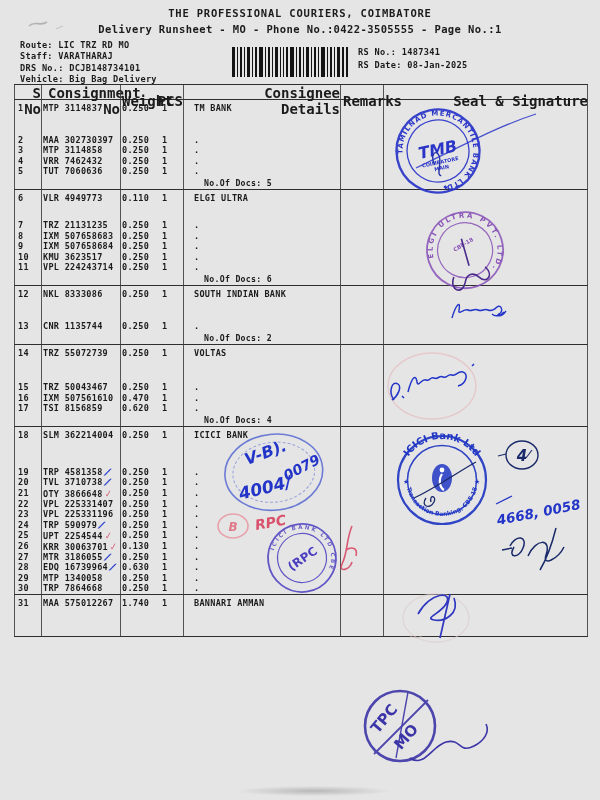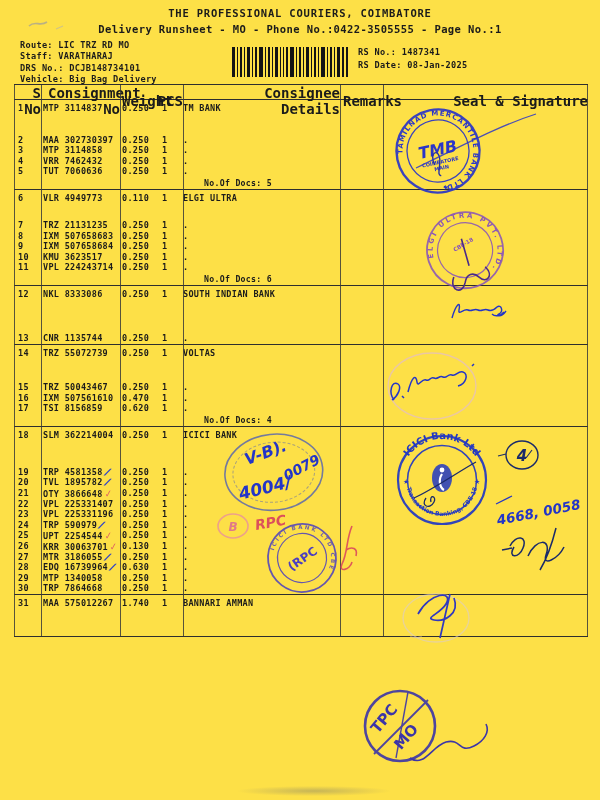--- a/index.html
+++ b/index.html
@@ -1,16 +1,16 @@
 <!DOCTYPE html>
 <html><head>
 <meta charset="utf-8">
 <style>
   html,body{margin:0;padding:0;background:#888;}
-  #page{position:relative;width:600px;height:800px;background:#fde047;margin:0 auto;overflow:hidden;
+  #page{position:relative;width:600px;height:800px;background:#e5e5e5;margin:0 auto;overflow:hidden;
         font-family:"DejaVu Sans Mono","Liberation Mono",monospace;font-weight:bold;color:#1b1b1b;}
   .abs{position:absolute;}
   
   #doc-title{top:7px;left:0;width:100%;text-align:center;font-size:10.5px;letter-spacing:.8px;}
   #doc-subtitle{top:23px;left:0;width:100%;text-align:center;font-size:10.5px;letter-spacing:.4px;}
   #meta-left{top:40px;left:20px;font-size:8.6px;line-height:11.4px;letter-spacing:.3px;}
   #rs-block{top:46px;left:358px;font-size:8.6px;line-height:13px;letter-spacing:.3px;}
   #barcode{top:47px;left:232px;}
   
   #runsheet-table{top:84px;left:14px;width:574px;height:551px;border-top:1px solid #2e2e2e;border-bottom:1px solid #2e2e2e;}
@@ -18,21 +18,21 @@
   #thead{display:grid;grid-template-columns:27px 79px 35px 28px 157px 43px 205px;height:14px;
          align-items:center;border-bottom:1px solid #2e2e2e;font-size:14px;text-align:right;}
   .section{position:relative;display:flex;flex-direction:column;border-bottom:1px solid #2e2e2e;box-sizing:border-box;}
   .spacer{flex:1;}
   .trow{display:grid;grid-template-columns:27px 79px 35px 28px 157px 43px 205px;height:10.6px;line-height:10.6px;font-size:8.5px;letter-spacing:.3px;white-space:nowrap;}
   .trow.first{margin-top:3px;}
   .c-sno{padding-left:4px;}
   .c-cn{padding-left:2px;}
   .c-wt{padding-left:2px;}
   .c-pcs{padding-left:7px;}
-  .c-det{padding-left:0;}
+  .c-det{padding-left:11px;}
   .h-sno{padding-left:3px;}.h-cn{padding-left:7px;}.h-wt{padding-left:2px;}.h-pcs{padding-left:2px;}
   .h-det{padding-left:19px;}.h-rem{padding-left:3px;}.h-seal{padding-left:18px;}
   .docs-row{position:relative;height:12px;font-size:8.2px;}
   .docs-text{position:absolute;left:190px;bottom:1px;letter-spacing:.3px;}
   .mark{display:inline-block;margin-left:2px;font-weight:bold;line-height:1;}
   .mark.blue-slash{color:#2b40cc;transform:rotate(6deg) scaleX(1.7);font-size:9px;}
   .mark.red-check{color:#d84a66;font-size:11px;transform:rotate(-8deg);opacity:.8;}
   
   .hand{font-family:"DejaVu Sans","Liberation Sans",sans-serif;font-style:italic;font-weight:bold;}
   svg text{font-family:"DejaVu Sans","Liberation Sans",sans-serif;font-weight:bold;}
@@ -221,20 +221,23 @@
           </div>
           <div class="spacer"></div>
           <div class="trow">
             <div class="c-sno">13</div>
             <div class="c-cn"><span>CNR 1135744</span></div>
             <div class="c-wt">0.250</div>
             <div class="c-pcs">1</div>
             <div class="c-det">.</div>
             <div class="c-rem"></div>
           </div>
+          <div class="docs-row">
+            <span class="docs-text">No.Of Docs: 2</span>
+          </div>
         </div>
         <div class="section" style="height: 82px;">
           <div class="trow first">
             <div class="c-sno">14</div>
             <div class="c-cn"><span>TRZ 55072739</span></div>
             <div class="c-wt">0.250</div>
             <div class="c-pcs">1</div>
             <div class="c-det">VOLTAS</div>
             <div class="c-rem"></div>
           </div>
@@ -280,21 +283,21 @@
           <div class="trow">
             <div class="c-sno">19</div>
             <div class="c-cn"><span>TRP 4581358</span><span class="mark blue-slash">∕</span></div>
             <div class="c-wt">0.250</div>
             <div class="c-pcs">1</div>
             <div class="c-det">.</div>
             <div class="c-rem"></div>
           </div>
           <div class="trow">
             <div class="c-sno">20</div>
-            <div class="c-cn"><span>TVL 1895782</span><span class="mark blue-slash">∕</span></div>
+            <div class="c-cn"><span>TVL 3710738</span><span class="mark blue-slash">∕</span></div>
             <div class="c-wt">0.250</div>
             <div class="c-pcs">1</div>
             <div class="c-det">.</div>
             <div class="c-rem"></div>
           </div>
           <div class="trow">
             <div class="c-sno">21</div>
             <div class="c-cn"><span>OTY 3866648</span><span class="mark red-check">✓</span></div>
             <div class="c-wt">0.250</div>
             <div class="c-pcs">1</div>

